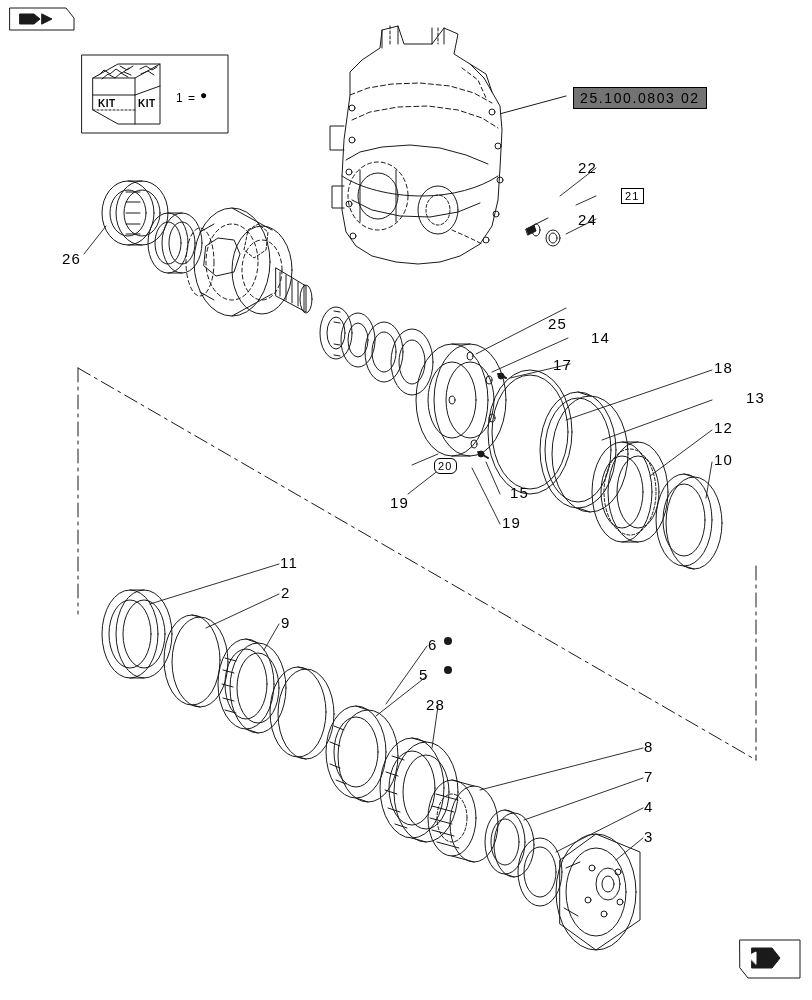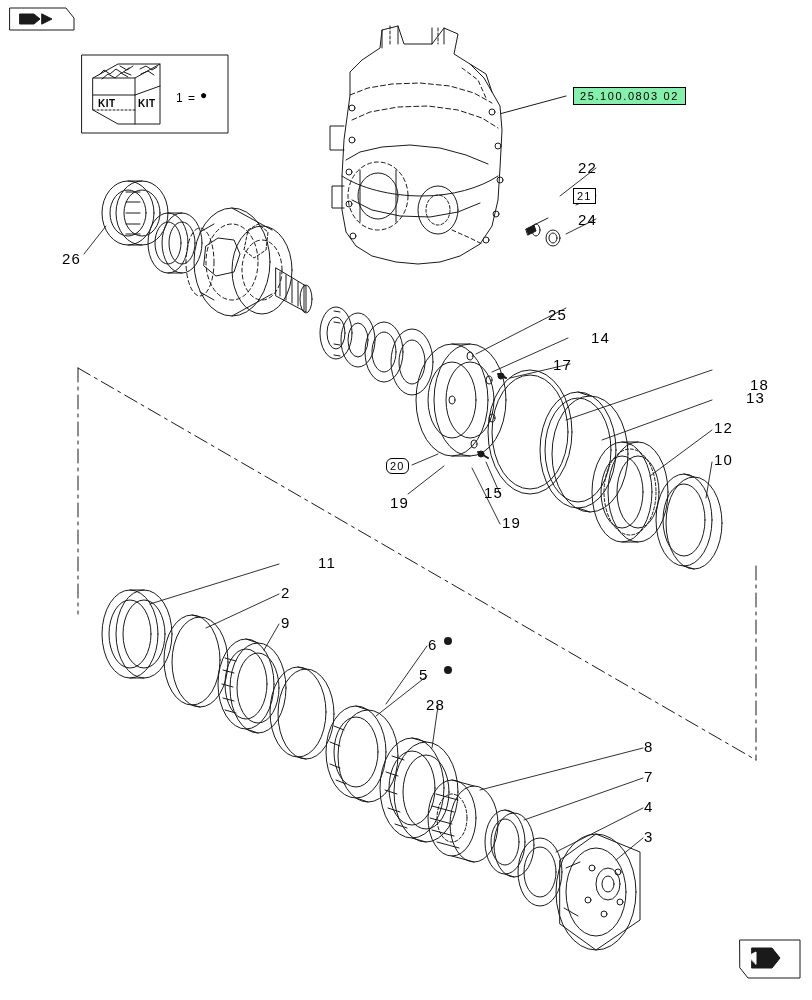--- a/index.html
+++ b/index.html
@@ -37,29 +37,30 @@
   }
   .boxed {
     position: absolute;
     font-family: "Liberation Sans", sans-serif;
     font-size: 11px;
     letter-spacing: 1.2px;
     border: 1px solid #000;
     padding: 1px 3px;
     background: #fff;
     white-space: nowrap;
+    margin-left: 48px;
   }
   .refbox {
     position: absolute;
     font-family: "Liberation Sans", sans-serif;
-    font-size: 11px;
+    font-size: 14px;
     letter-spacing: 1.6px;
     border: 1px solid #000;
     padding: 2px 6px;
-    background: #86efac;
+    background: #737373;
     white-space: nowrap;
   }
   .kit-eq {
     position: absolute;
     font-family: "Liberation Sans", sans-serif;
     font-size: 12px;
     letter-spacing: 1px;
     white-space: nowrap;
   }
   .kit-label {
@@ -429,35 +430,35 @@
   <div class="kit-eq" style="left:176px; top:91px;">1 =</div>
   <div class="kit-eq" style="left:200px; top:88px;">●</div>
 
   <div class="refbox" style="left:573px; top:87px;">25.100.0803 02</div>
 
   <div class="callout" style="left:62px; top:250px;">26</div>
   <div class="callout" style="left:578px; top:159px;">22</div>
   <div class="boxed" style="left:573px; top:188px;">21</div>
   <div class="callout" style="left:578px; top:211px;">24</div>
 
-  <div class="callout" style="left:548px; top:306px;">25</div>
+  <div class="callout" style="left:548px; top:315px;">25</div>
   <div class="callout" style="left:551px; top:329px;margin-left:40px;">14</div>
   <div class="callout" style="left:553px; top:356px;">17</div>
 
-  <div class="callout" style="left:714px; top:376px;margin-left:36px;">18</div>
+  <div class="callout" style="left:714px; top:359px;">18</div>
   <div class="callout" style="left:714px; top:389px;margin-left:32px;">13</div>
   <div class="callout" style="left:714px; top:419px;text-align:center;">12</div>
   <div class="callout" style="left:714px; top:451px;">10</div>
 
   <div class="boxed" style="left:386px; top:458px;border-radius:6px;">20</div>
   <div class="callout" style="left:390px; top:494px;">19</div>
-  <div class="callout" style="left:484px; top:484px;text-align:right;">15</div>
+  <div class="callout" style="left:510px; top:484px;text-align:right;">15</div>
   <div class="callout" style="left:502px; top:514px;">19</div>
 
-  <div class="callout" style="left:280px; top:554px;margin-left:38px;">11</div>
+  <div class="callout" style="left:280px; top:554px;">11</div>
   <div class="callout" style="left:281px; top:584px;">2</div>
   <div class="callout" style="left:281px; top:614px;">9</div>
 
   <div class="callout" style="left:428px; top:636px;">6</div>
   <div class="callout" style="left:419px; top:666px;">5</div>
   <div class="callout" style="left:426px; top:696px;">28</div>
 
   <div class="callout" style="left:644px; top:738px;">8</div>
   <div class="callout" style="left:644px; top:768px;">7</div>
   <div class="callout" style="left:644px; top:798px;">4</div>

